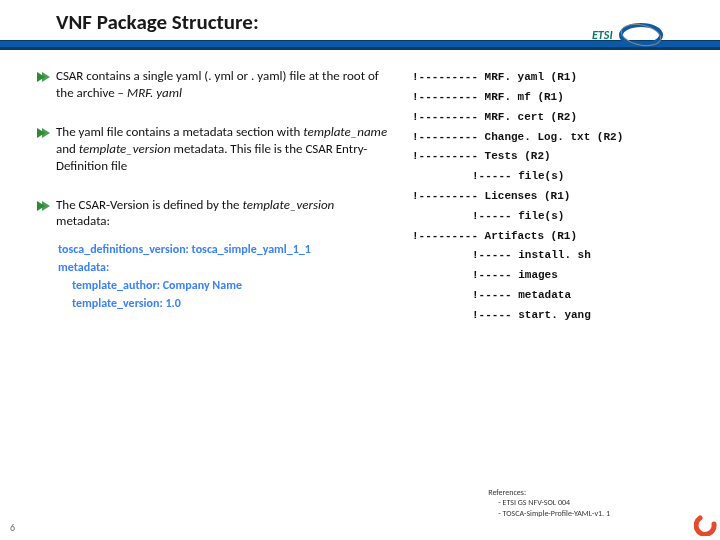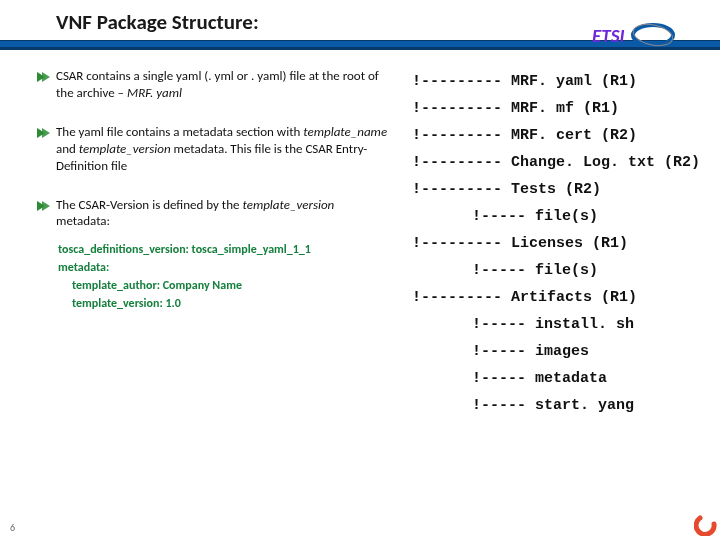--- a/index.html
+++ b/index.html
@@ -32,22 +32,22 @@
     right: 28px;
     width: 100px;
     height: 42px;
     display: flex;
     align-items: center;
     gap: 4px;
   }
   .logo-text {
     font-style: italic;
     font-weight: bold;
-    font-size: 19px;
-    color: #6d28d9;
+    font-size: 12px;
+    color: #0f766e;
   }
   .logo-swoosh {
     width: 48px;
     height: 34px;
   }
   .divider {
     height: 10px;
     background: linear-gradient(to bottom, #0a5aa8 0%, #0a5aa8 70%, #07396b 70%, #07396b 100%);
     border-top: 1px solid #07396b;
     margin-top: 6px;
@@ -56,21 +56,21 @@
     display: flex;
     padding: 18px 10px 0 36px;
     gap: 18px;
   }
   .left-col {
     flex: 0 0 354px;
   }
   .right-col {
     flex: 1;
     font-family: "Courier New", monospace;
-    font-size: 15px;
+    font-size: 11px;
     font-weight: bold;
     line-height: 1.8;
     color: #111;
     padding-left: 4px;
   }
   .bullet {
     display: flex;
     align-items: flex-start;
     margin-bottom: 22px;
     font-size: 13px;
@@ -83,21 +83,21 @@
     margin-top: 3px;
     margin-right: 6px;
   }
   .bullet-text { flex: 1; }
   .italic { font-style: italic; }
   .code-block {
     margin: 6px 0 8px 22px;
     font-size: 12px;
     line-height: 1.5;
     font-weight: bold;
-    color: #15803d;
+    color: #3b82f6;
   }
   .code-block .indent { padding-left: 14px; }
   .tree-indent { padding-left: 60px; }
   .references {
     position: absolute;
     bottom: 22px;
     right: 110px;
     font-size: 8px;
     color: #333;
     line-height: 1.3;
@@ -192,20 +192,25 @@
       <div class="tree-indent">!----- file(s)</div>
       <div>!--------- Artifacts (R1)</div>
       <div class="tree-indent">!----- install. sh</div>
       <div class="tree-indent">!----- images</div>
       <div class="tree-indent">!----- metadata</div>
       <div class="tree-indent">!----- start. yang</div>
     </div>
 
   </div>
 
+  <div class="references">
+    <div>References:</div>
+    <div class="ref-item">-   ETSI GS NFV-SOL 004</div>
+    <div class="ref-item">-   TOSCA-Simple-Profile-YAML-v1. 1</div>
+  </div>
 
   <div class="page-num">6</div>
 
   <svg class="corner-logo" viewBox="0 0 24 22">
     <path d="M6 4 A9 9 0 1 0 20 10" fill="none" stroke="#e64a2e" stroke-width="5" stroke-linecap="round"></path>
   </svg>
 
 </div>
 
 </body></html>

